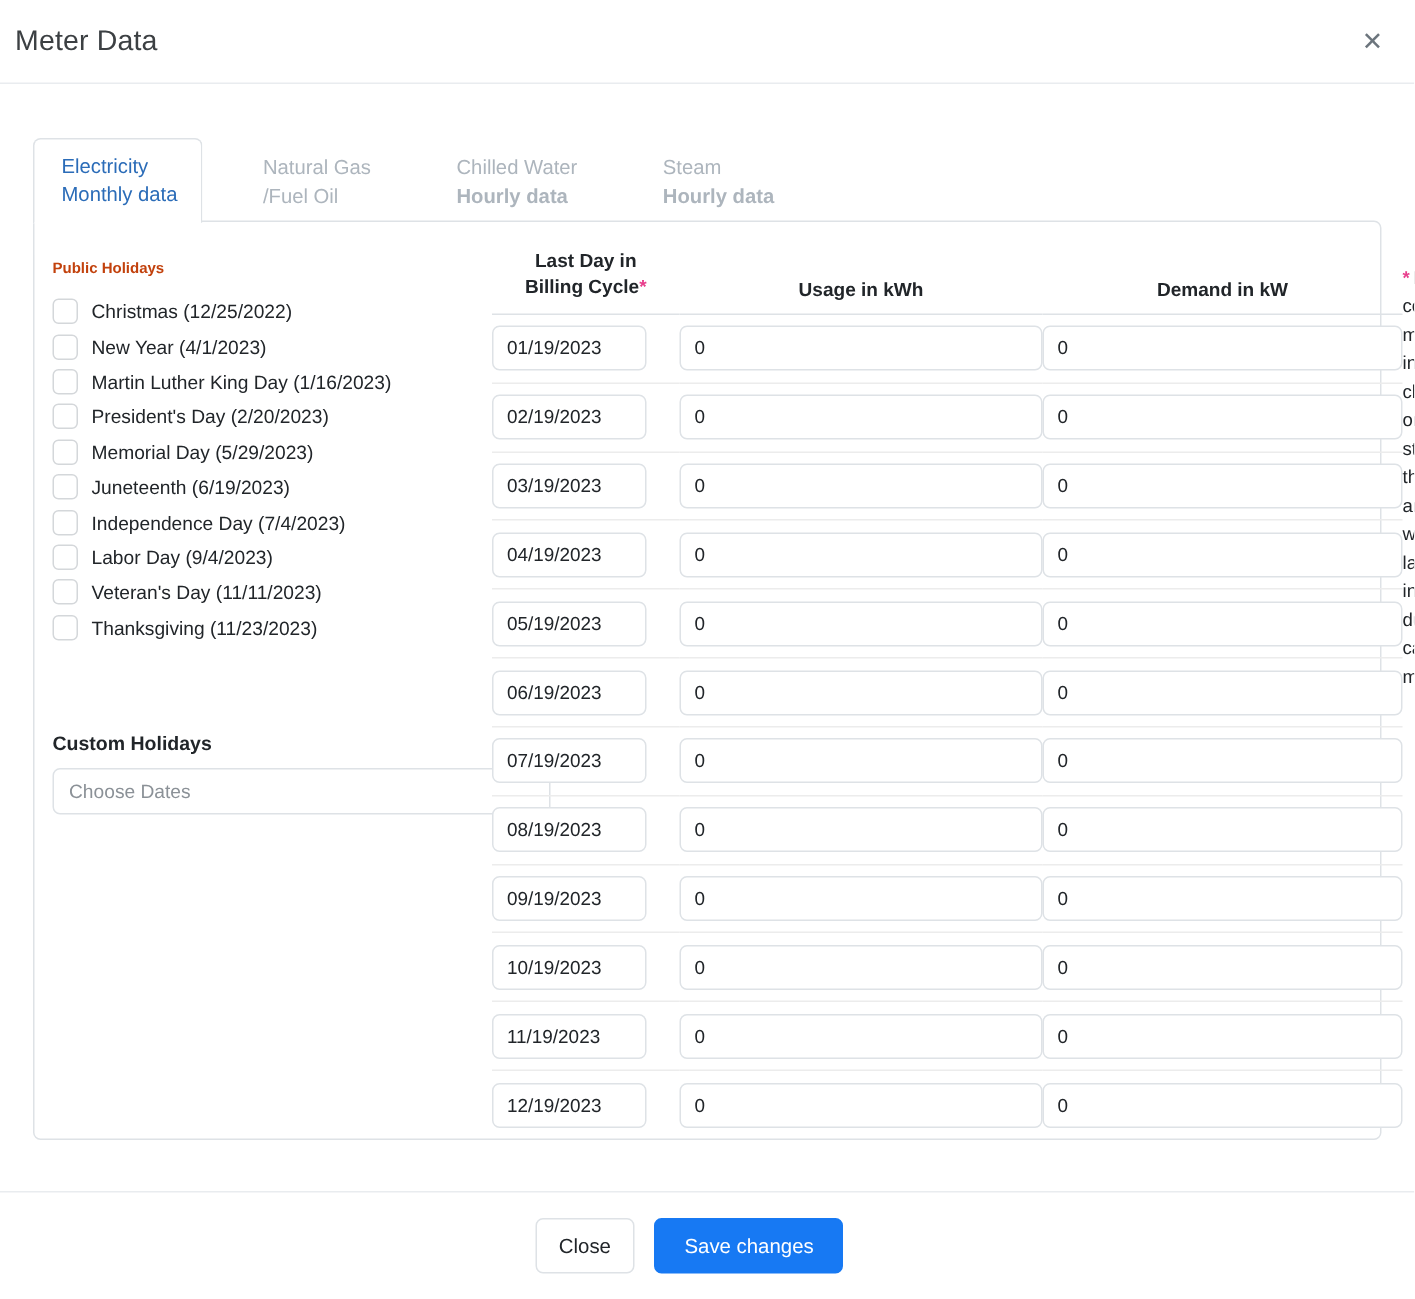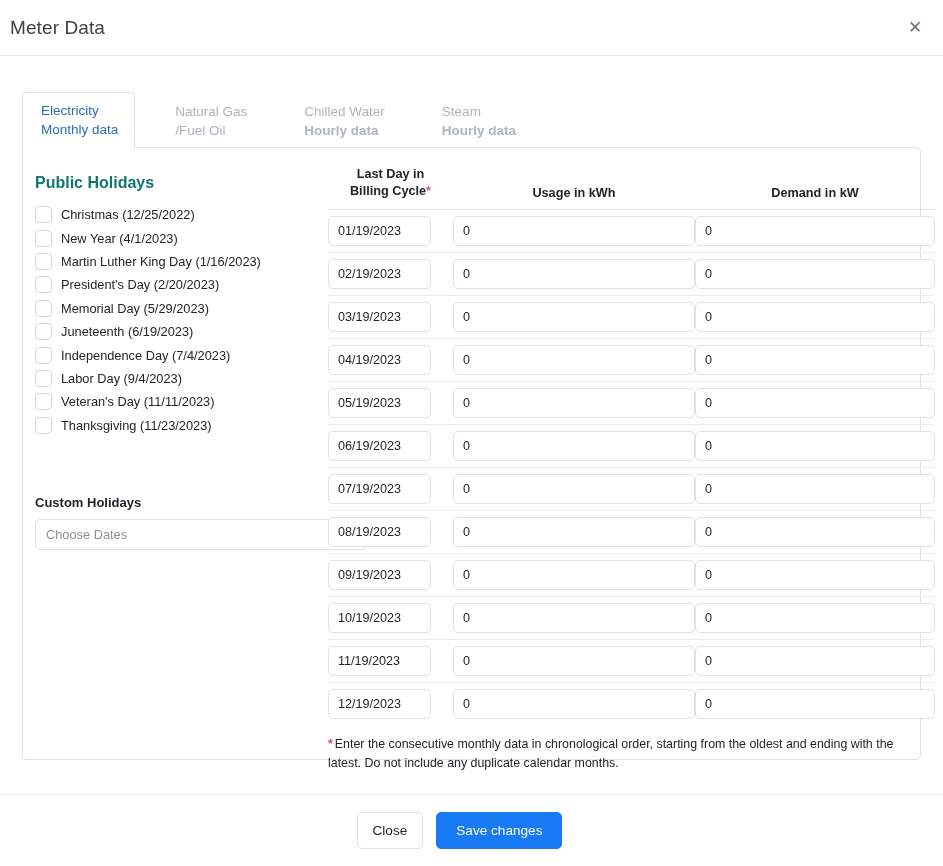--- a/index.html
+++ b/index.html
@@ -114,23 +114,23 @@
     top: -1px;
   }
 
   
   .left-col {
     width: 305px;
     min-width: 305px;
     padding: 8px 12px 0 12px;
   }
   .section-title {
-    font-size: 16px;
+    font-size: 10px;
     font-weight: 700;
-    color: #0f766e;
+    color: #c2410c;
     margin-bottom: 11px;
   }
   .holiday-list { margin: 0; padding: 0; }
   .holiday-row {
     display: flex;
     align-items: center;
     height: 23.4px;
     cursor: pointer;
   }
   .cbox {
@@ -166,21 +166,21 @@
     font-family: "Liberation Sans", sans-serif;
     outline: none;
   }
   .choose-dates::placeholder { color: #8b9197; }
 
   
   .right-col {
     flex: 1;
     padding: 0 13px 0 0;
     display: flex;
-    flex-direction: column;
+    flex-direction: row;
     min-width: 0;
   }
   table.grid {
     width: 100%;
     border-collapse: collapse;
     table-layout: fixed;
   }
   table.grid th {
     font-size: 12.7px;
     font-weight: 700;

